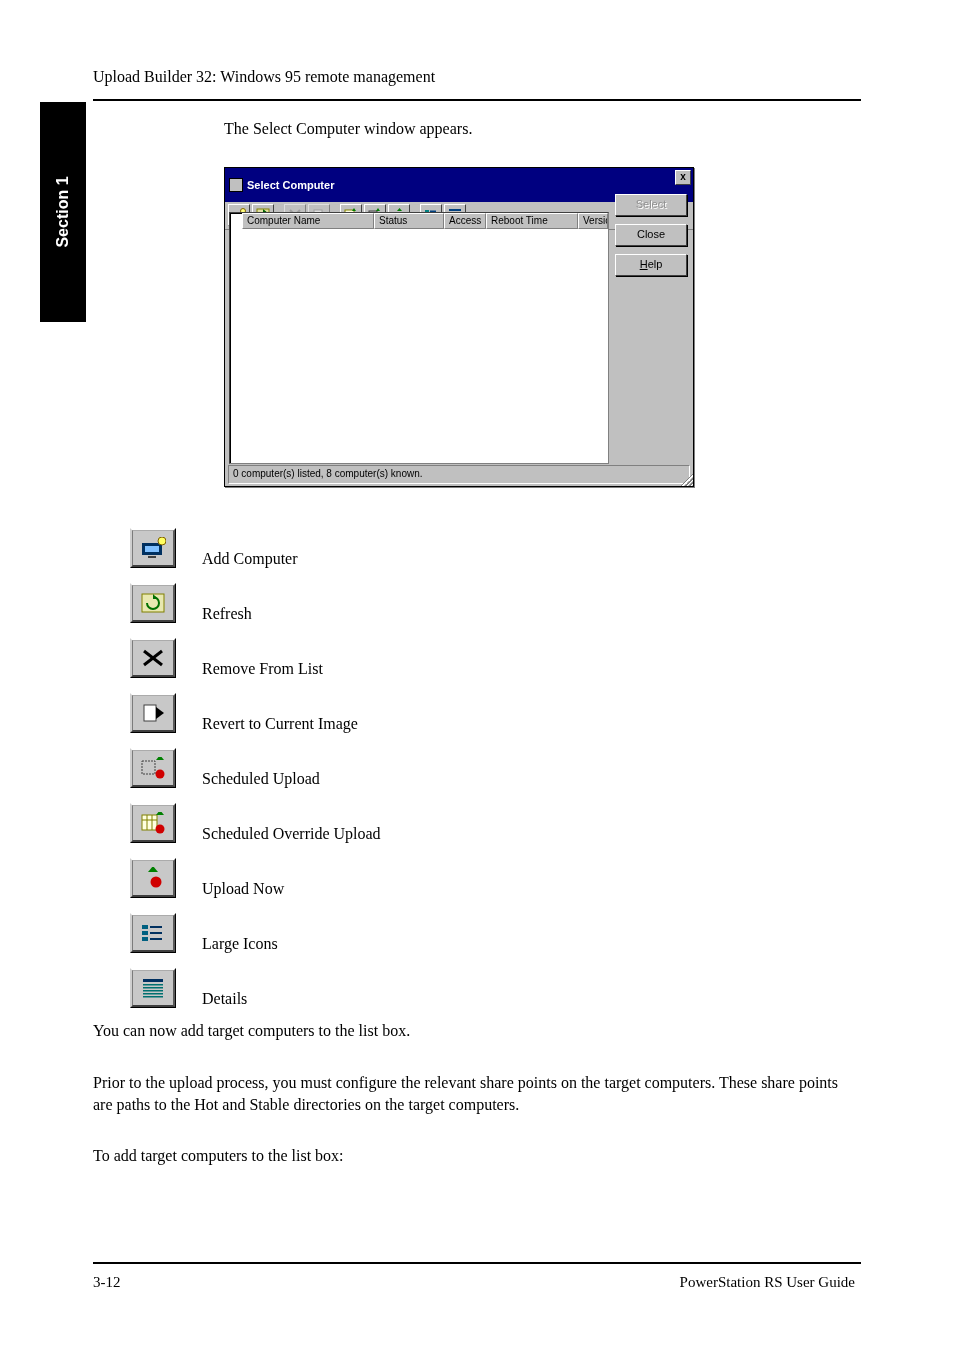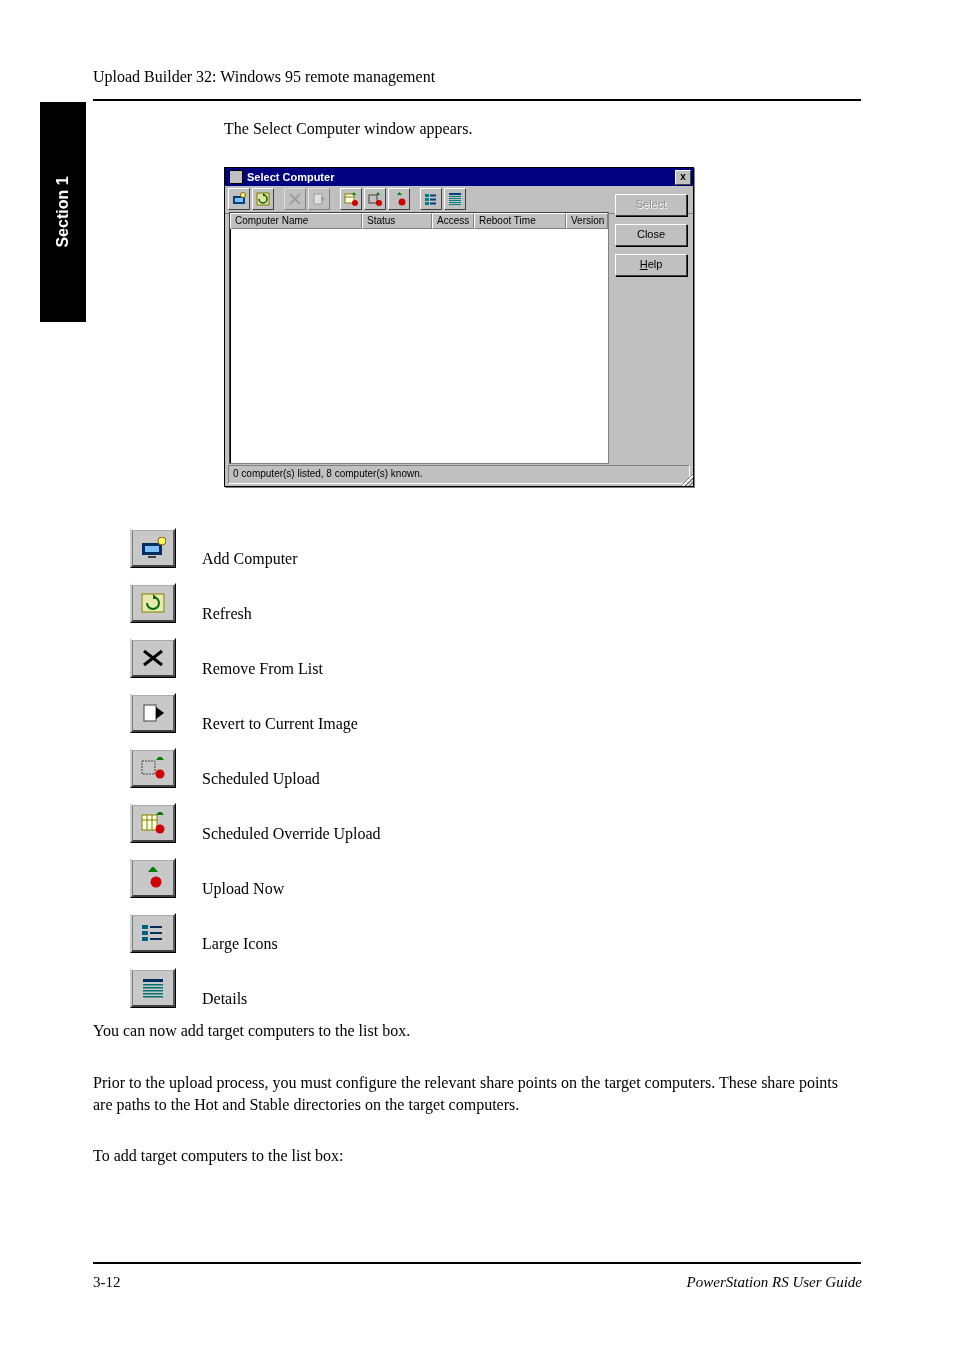--- a/index.html
+++ b/index.html
@@ -57,21 +57,21 @@
     height: 318px;
     background: #c0c0c0;
     border: 1px solid #000;
     box-shadow: 1px 1px 0 #7f7f7f;
     font-family: Tahoma, "MS Sans Serif", Arial, sans-serif;
     font-size: 11px;
   }
   .dlg-title {
     display: flex;
     align-items: center;
-    height: 18px;
+    height: 34px;
     background: linear-gradient(#000080, #000080);
     color: #fff;
     font-weight: bold;
     padding-left: 4px;
     position: relative;
   }
   .dlg-title .icon-select {
     width: 12px; height: 12px;
     background: #c0c0c0;
     border: 1px solid #000;
@@ -115,20 +115,21 @@
   .tsep { width: 6px; }
   .dlg-body {
     position: absolute;
     top: 44px; left: 4px;
     right: 84px; bottom: 22px;
     background: #fff;
     border: 1px solid #808080;
     border-top-color: #404040;
     border-left-color: #404040;
     box-shadow: inset 1px 1px 0 #000;
+    padding-left: 12px;
   }
   .list-header {
     display: flex;
     height: 16px;
     background: #c0c0c0;
     font-size: 10px;
   }
   .col {
     border: 1px solid #fff;
     border-right-color: #808080;
@@ -227,22 +228,22 @@
     top: 1262px; left: 93px; width: 768px;
     border-top: 2px solid #000;
   }
   .footer-left {
     position: absolute;
     top: 1274px; left: 93px;
     font-size: 15px;
   }
   .footer-right {
     position: absolute;
-    top: 1274px; right: 92px;
-    font-size: 15px; font-style: italic;
+    top: 1274px; right: 99px;
+    font-size: 15px; 
   }
   .acc { text-decoration: underline; }
 </style>
 </head>
 <body>
 
 <div class="page-header-text">Upload Builder 32: Windows 95 remote management</div>
 <div class="page-header-rule"></div>
 
 <div class="sidebar-tab">

